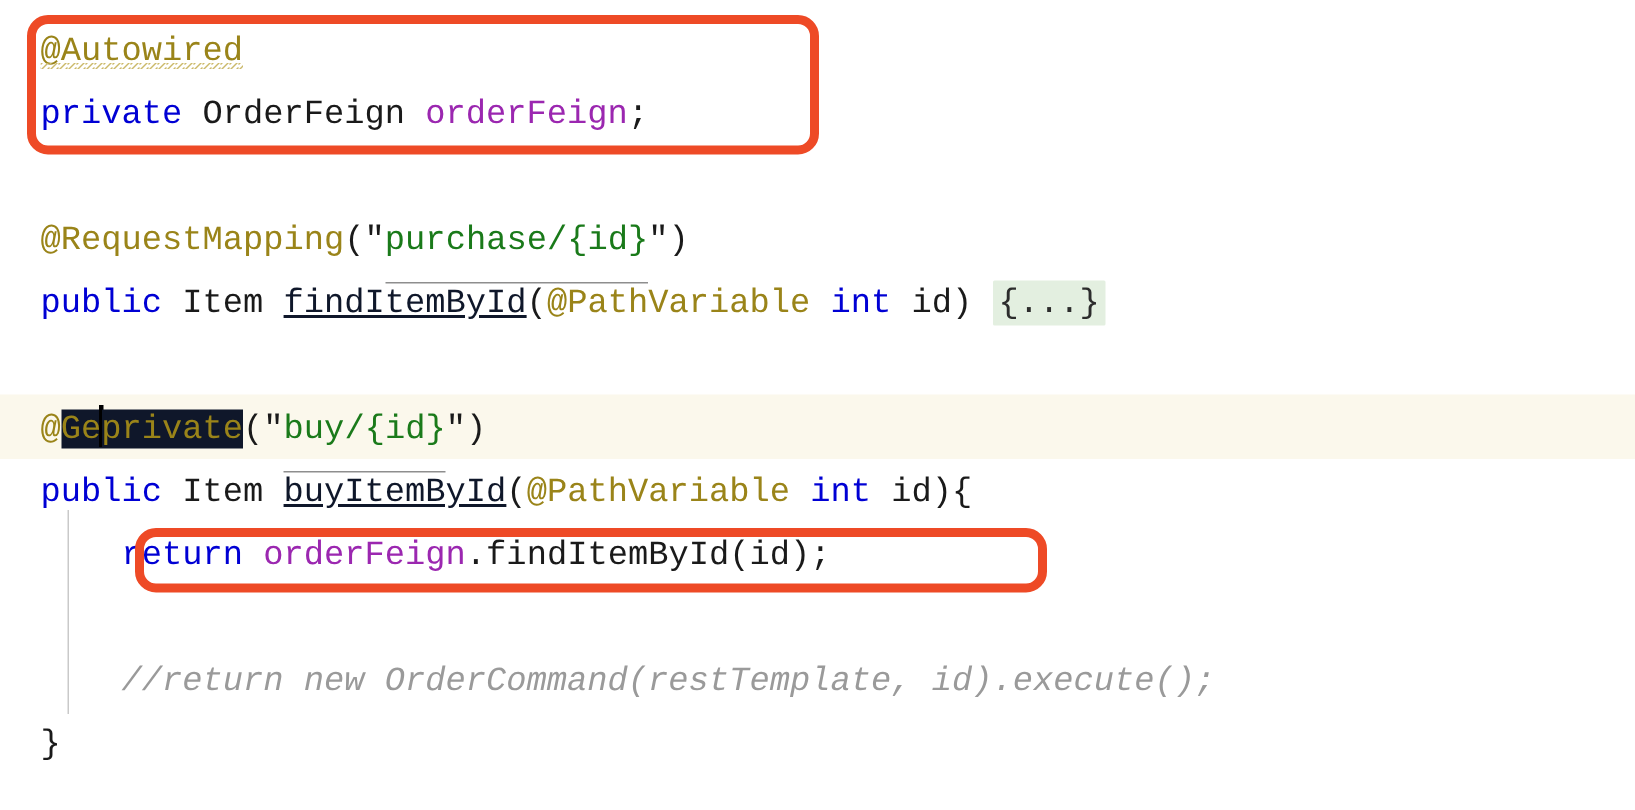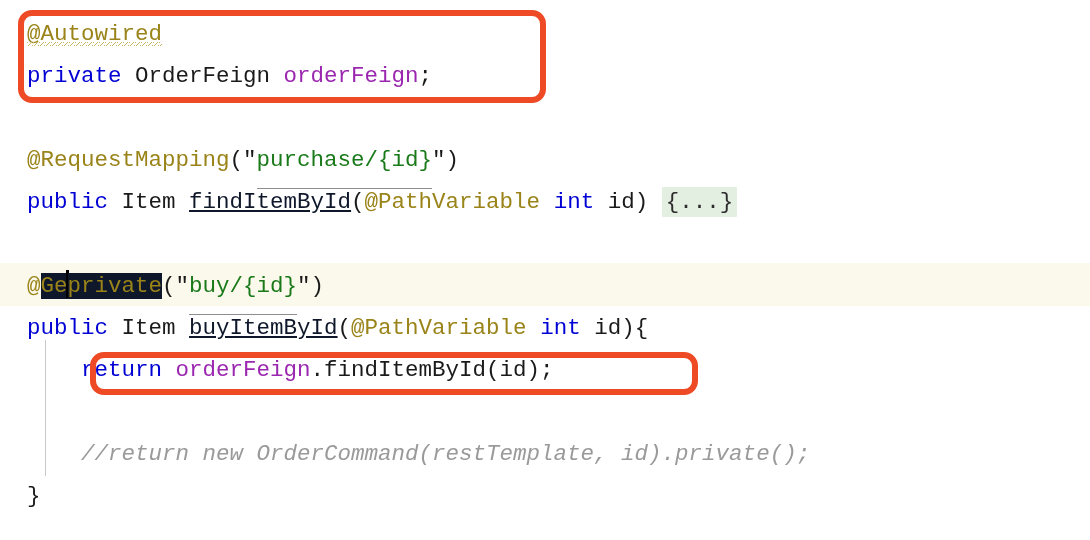--- a/index.html
+++ b/index.html
@@ -132,17 +132,17 @@
     <div class="code-line" style="top: 13px;"><span class="tok-plain">  </span><span class="tok-anno squiggle">@Autowired</span></div>
     <div class="code-line" style="top: 55px;"><span class="tok-plain">  </span><span class="tok-kw">private</span><span class="tok-plain"> OrderFeign </span><span class="tok-field">orderFeign</span><span class="tok-plain">;</span></div>
     <div class="code-line" style="top: 97px;"></div>
     <div class="code-line" style="top: 139px;"><span class="tok-plain">  </span><span class="tok-anno">@RequestMapping</span><span class="tok-plain">("</span><span class="tok-string url-underline">purchase/{id}</span><span class="tok-plain">")</span></div>
     <div class="code-line" style="top: 181px;"><span class="tok-plain">  </span><span class="tok-kw">public</span><span class="tok-plain"> Item </span><span class="tok-method">findItemById</span><span class="tok-plain">(</span><span class="tok-anno">@PathVariable</span><span class="tok-plain"> </span><span class="tok-kw">int</span><span class="tok-plain"> id) </span><span class="tok-plain fold-badge">{...}</span></div>
     <div class="code-line" style="top: 223px;"></div>
     <div class="code-line" style="top: 265px;"><span class="tok-plain">  </span><span class="tok-anno">@</span><span class="tok-anno caret-word-hl">Ge</span><span class="caret"></span><span class="tok-anno caret-word-hl">private</span><span class="tok-plain">("</span><span class="tok-string url-underline">buy/{id}</span><span class="tok-plain">")</span></div>
     <div class="code-line" style="top: 307px;"><span class="tok-plain">  </span><span class="tok-kw">public</span><span class="tok-plain"> Item </span><span class="tok-method">buyItemById</span><span class="tok-plain">(</span><span class="tok-anno">@PathVariable</span><span class="tok-plain"> </span><span class="tok-kw">int</span><span class="tok-plain"> id){</span></div>
     <div class="code-line" style="top: 349px;"><span class="tok-plain">      </span><span class="tok-kw">return</span><span class="tok-plain"> </span><span class="tok-field">orderFeign</span><span class="tok-plain">.findItemById(id);</span></div>
     <div class="code-line" style="top: 391px;"></div>
-    <div class="code-line" style="top: 433px;"><span class="tok-plain">      </span><span class="tok-comment">//return new OrderCommand(restTemplate, id).private();</span></div>
+    <div class="code-line" style="top: 433px;"><span class="tok-plain">      </span><span class="tok-comment">//return new OrderCommand(restTemplate, id).execute();</span></div>
     <div class="code-line" style="top: 475px;"><span class="tok-plain">  </span><span class="tok-plain">}</span></div>
     <div class="annot-box" style="left: 18px; top: 10px; width: 528px; height: 93px; border-color: rgb(238, 74, 38);"></div>
     <div class="annot-box" style="left: 90px; top: 352px; width: 608px; height: 43px; border-color: rgb(238, 74, 38);"></div>
   </div>
 
 </body></html>

